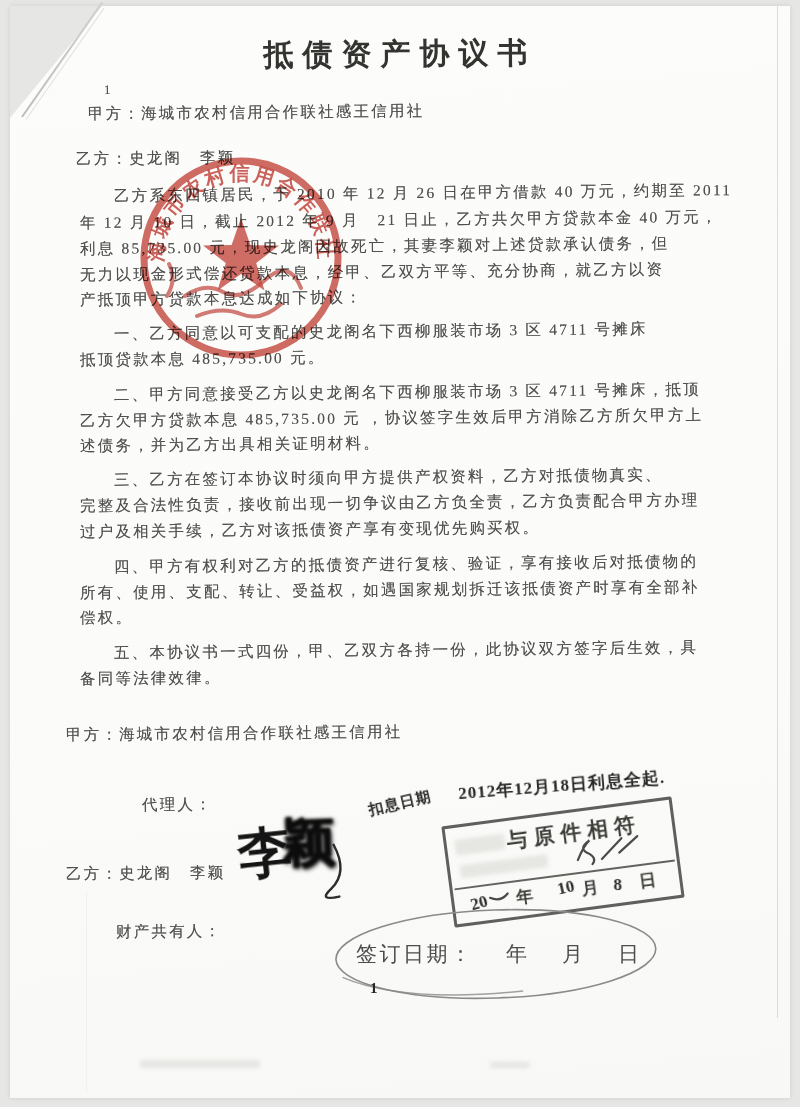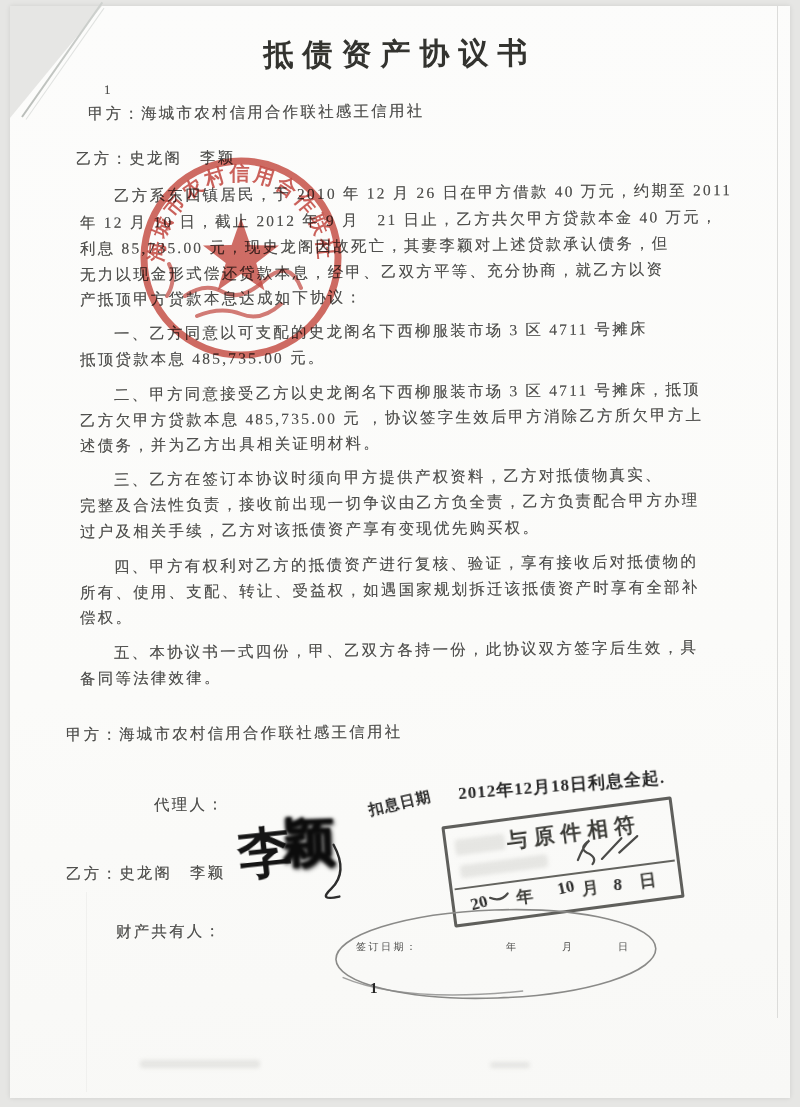--- a/index.html
+++ b/index.html
@@ -88,21 +88,21 @@
   .rect-stamp .daterow span{position:absolute;white-space:nowrap;filter:blur(.25px);}
   .d-yh{left:16px;top:2px;transform:rotate(-8deg);color:#2b2b2b;}
   .d-y{left:62px;top:0;}
   .d-mh{left:104px;top:-2px;transform:rotate(-5deg);color:#2b2b2b;}
   .d-m{left:128px;top:0;}
   .d-dh{left:160px;top:2px;transform:rotate(6deg);color:#2b2b2b;}
   .d-d{left:186px;top:0;}
   .stamp-scrawl{position:absolute;left:0;top:0;width:100%;height:100%;}
   
   .oval{position:absolute;left:318px;top:896px;width:336px;height:112px;}
-  .oval-label{font-size:10px;letter-spacing:2.5px;color:#4c4c4a;}
+  .oval-label{font-size:21px;letter-spacing:2.5px;color:#4c4c4a;}
 </style>
 </head>
 <body>
 
 <div class="page">
 
   <div class="fold-triangle"></div>
   <div class="fold-crease"></div>
   <div class="fold-crease2"></div>
   <div class="edge-line"></div>
@@ -133,21 +133,21 @@
   <div class="line" style="left:70px;top:516px;">过户及相关手续，乙方对该抵债资产享有变现优先购买权。</div>
 
   <div class="line" style="left:104px;top:551px;">四、甲方有权利对乙方的抵债资产进行复核、验证，享有接收后对抵债物的</div>
   <div class="line" style="left:70px;top:577px;">所有、使用、支配、转让、受益权，如遇国家规划拆迁该抵债资产时享有全部补</div>
   <div class="line" style="left:70px;top:602px;">偿权。</div>
 
   <div class="line" style="left:104px;top:637px;">五、本协议书一式四份，甲、乙双方各持一份，此协议双方签字后生效，具</div>
   <div class="line" style="left:70px;top:663px;">备同等法律效律。</div>
 
   <div class="line" style="left:56px;top:719px;">甲方：海城市农村信用合作联社感王信用社</div>
-  <div class="line" style="left:144px;top:789px;">代理人：</div>
+  <div class="line" style="left:132px;top:789px;">代理人：</div>
   <div class="line" style="left:56px;top:858px;">乙方：史龙阁　李颖</div>
   <div class="line" style="left:106px;top:916px;">财产共有人：</div>
 
   <div class="hw hw-top">2012年12月18日利息全起.</div>
   <div class="hw hw-left">扣息日期</div>
 
   <div class="sig">
     <span class="c1">李</span>
     <span class="c2">颖</span>
     <svg width="120" height="100" style="position:absolute;left:0;top:0;">

